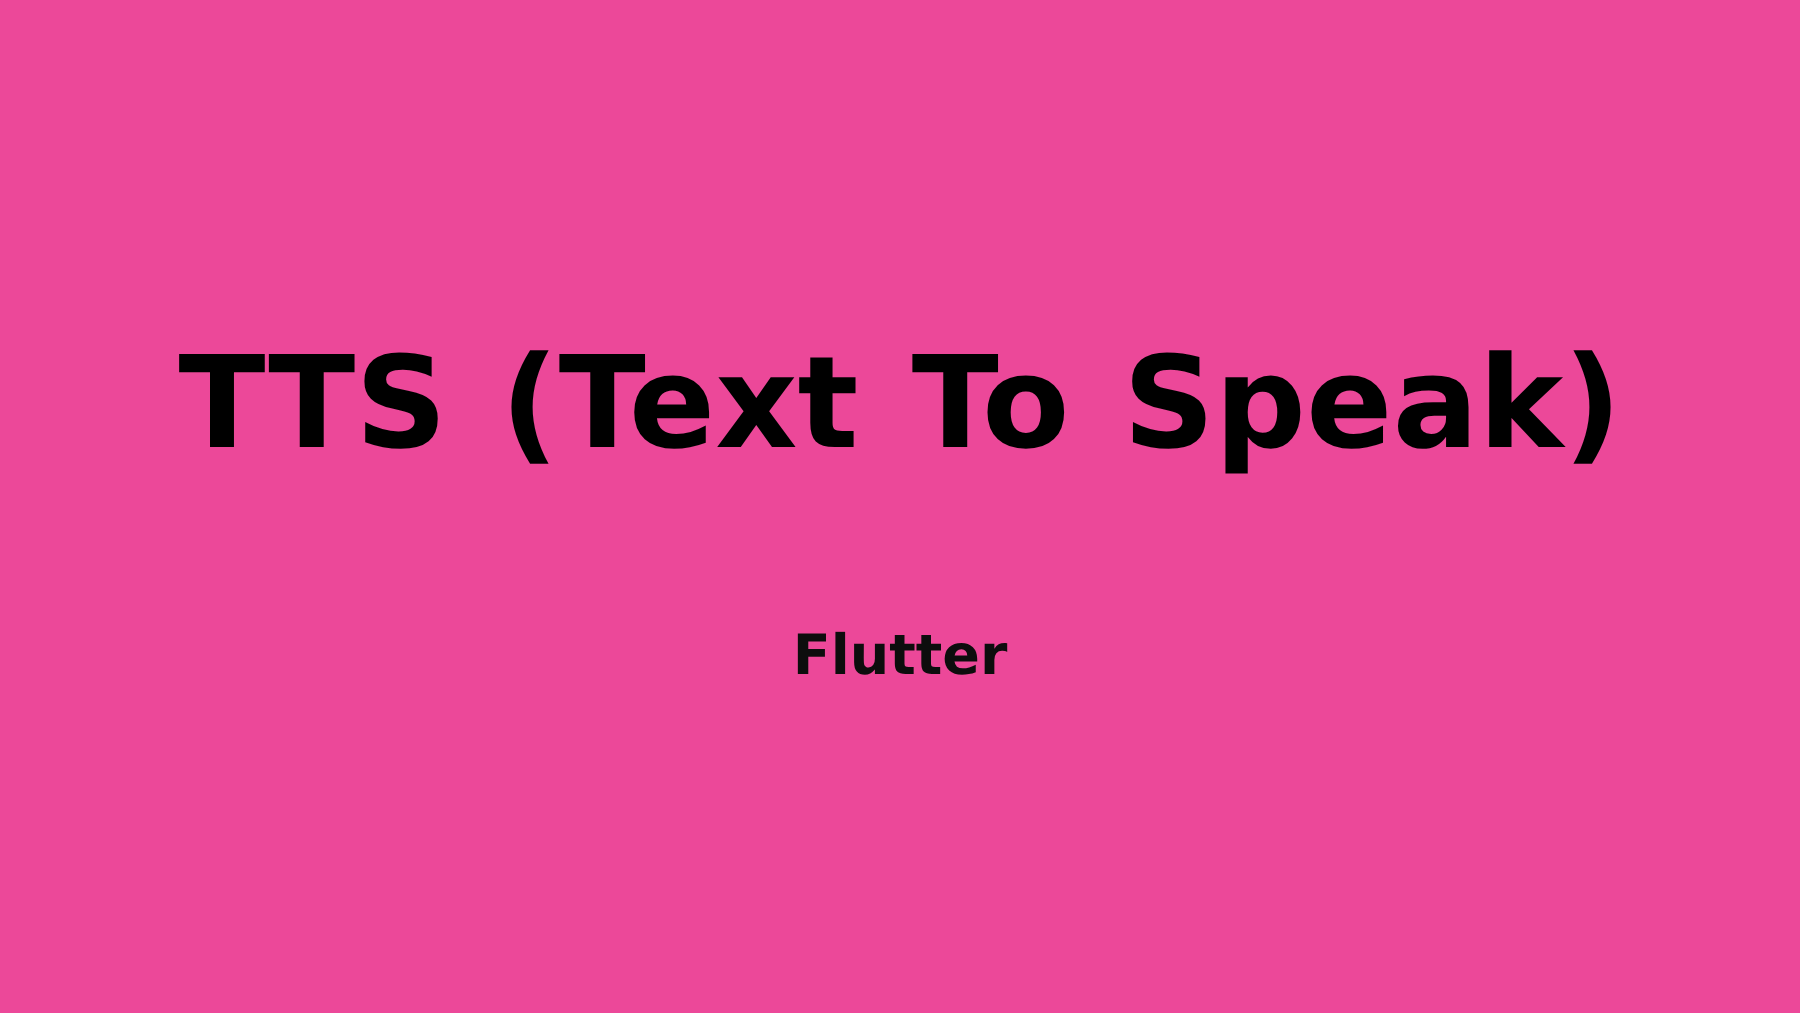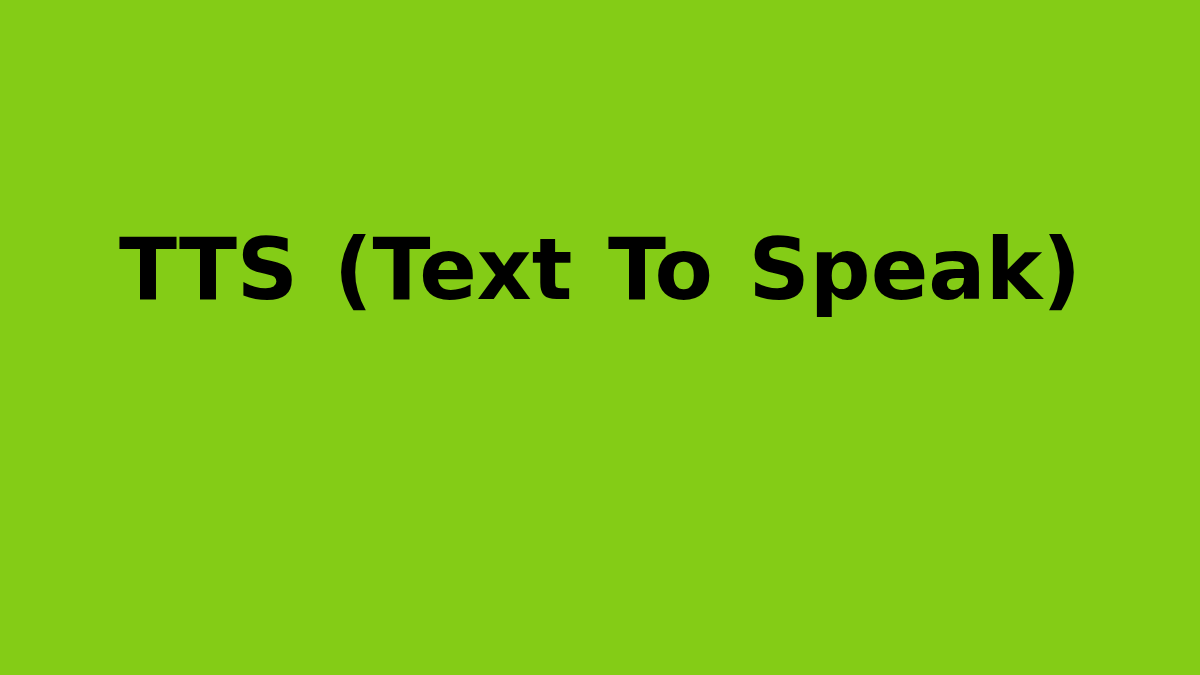--- a/index.html
+++ b/index.html
@@ -12,21 +12,21 @@
     height: 675px;
     background: #ffffff;
     font-family: "DejaVu Sans", sans-serif;
     overflow: hidden;
   }
 
   .slide {
     position: relative;
     width: 1200px;
     height: 675px;
-    background: #84cc16;
+    background: #ec4899;
     box-sizing: border-box;
   }
 
   .slide-content {
     position: absolute;
     left: 0;
     top: 0;
     width: 1200px;
     height: 675px;
     display: flex;
@@ -79,15 +79,18 @@
 </head>
 <body>
 
 <div class="slide">
   <div class="slide-content">
 
     <div class="title-block">
       <h1 class="slide-title">TTS (Text To Speak)</h1>
     </div>
 
+    <div class="subtitle-block">
+      <h2 class="slide-subtitle">Flutter</h2>
+    </div>
 
   </div>
 </div>
 
 </body></html>

